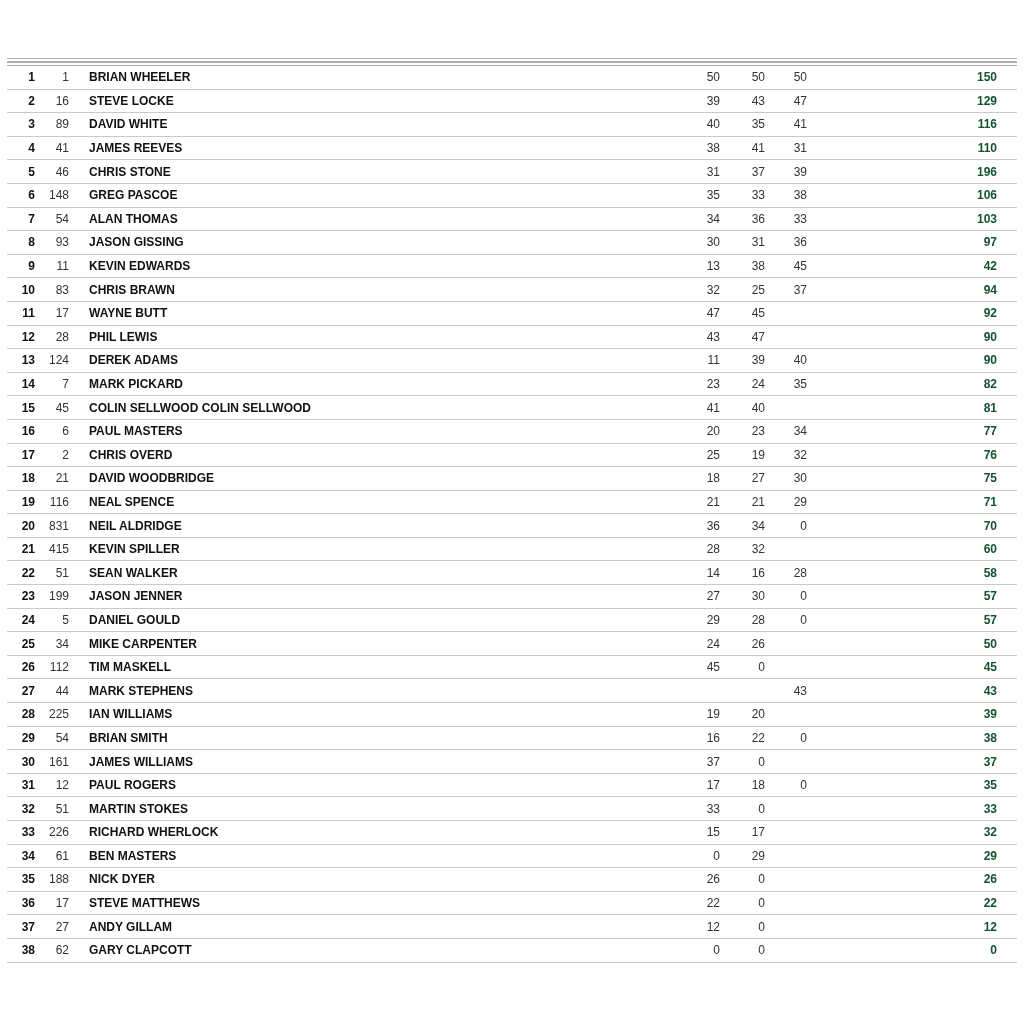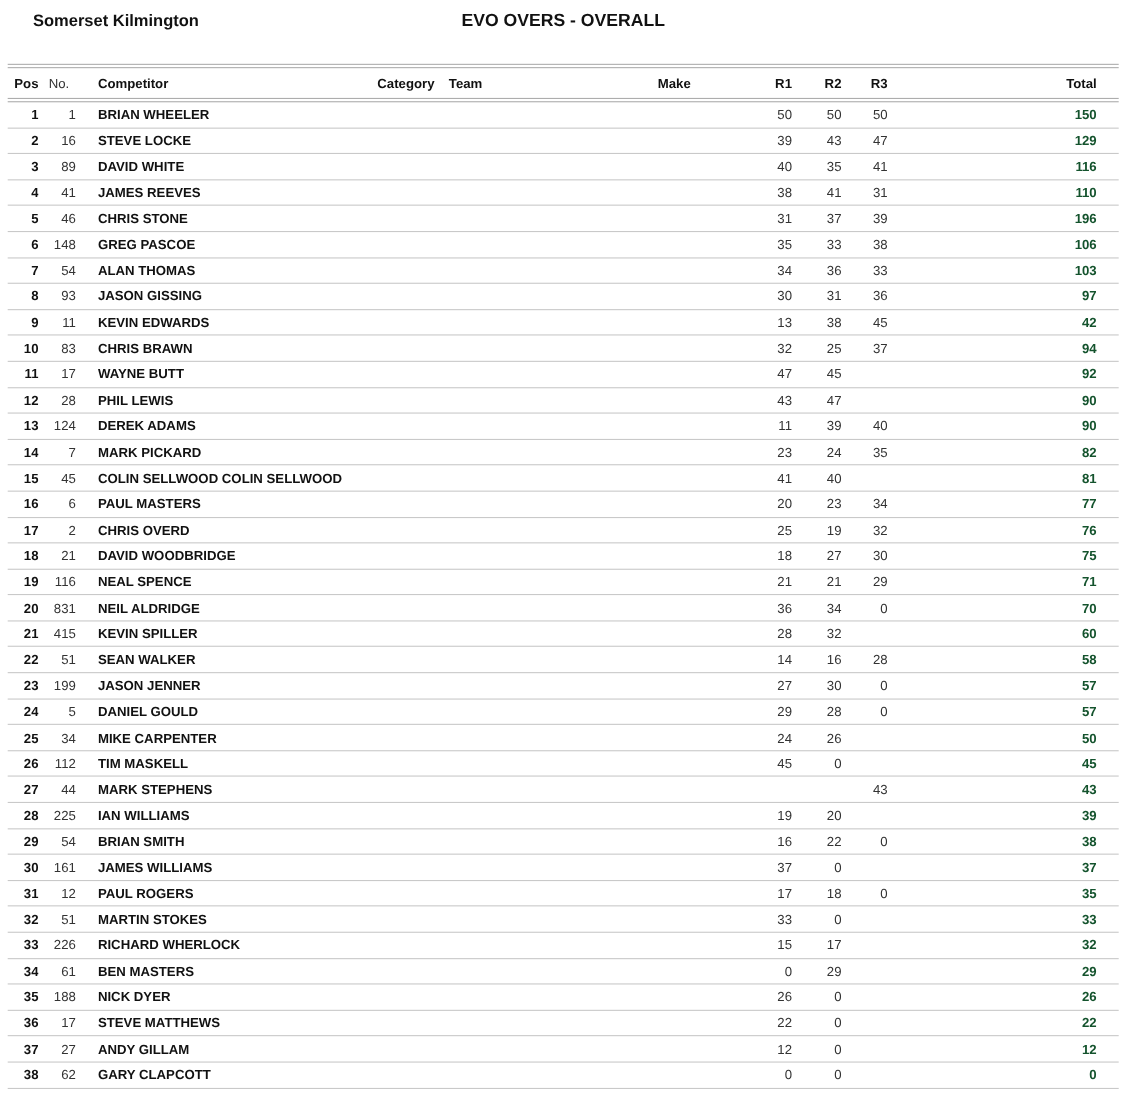--- a/index.html
+++ b/index.html
@@ -79,40 +79,24 @@
   .c-total { text-align: right; padding-right: 20px; font-weight: bold; color: #14532d; }
   .hdr-row .c-no   { padding-right: 10px; }
   .hdr-row .c-cat, .hdr-row .c-team, .hdr-row .c-make,
   .hdr-row .c-r, .hdr-row .c-total { font-weight: bold; color: #111; }
 </style>
 </head>
 <body>
 
 <div class="page">
 
-  <div class="titlebar">
-    <div class="title-left">Somerset Kilmington</div>
-    <div class="title-center">EVO OVERS - OVERALL</div>
-  </div>
 
   <div class="results">
     <div class="dbl-line"></div>
 
-    <div class="grid-row hdr-row">
-      <div class="cell c-pos">Pos</div>
-      <div class="cell c-no">No.</div>
-      <div class="cell c-comp">Competitor</div>
-      <div class="cell c-cat">Category</div>
-      <div class="cell c-team">Team</div>
-      <div class="cell c-make">Make</div>
-      <div class="cell c-r">R1</div>
-      <div class="cell c-r">R2</div>
-      <div class="cell c-r">R3</div>
-      <div class="cell c-total">Total</div>
-    </div>
 
     <div class="dbl-line"></div>
 
     <div id="rows-container">
   <div class="grid-row data-row">
     <div class="cell c-pos">1</div>
     <div class="cell c-no">1</div>
     <div class="cell c-comp">BRIAN WHEELER</div>
     <div class="cell c-cat"></div>
     <div class="cell c-team"></div>

